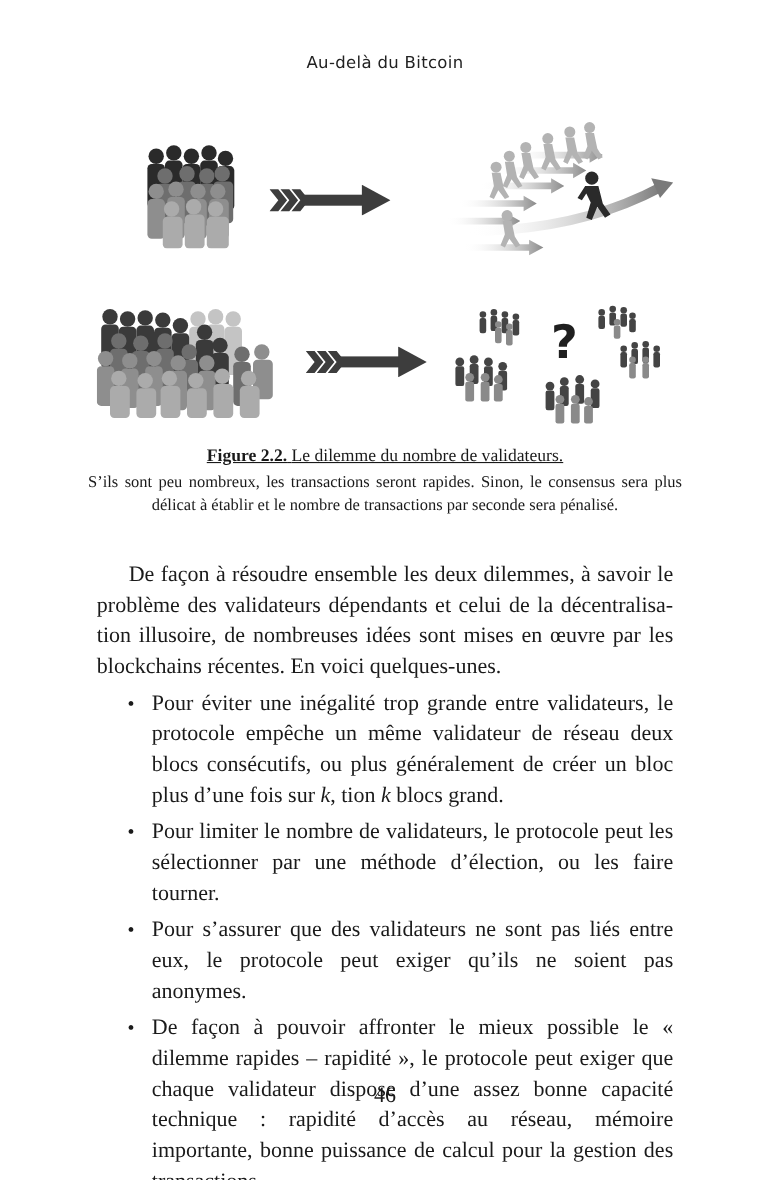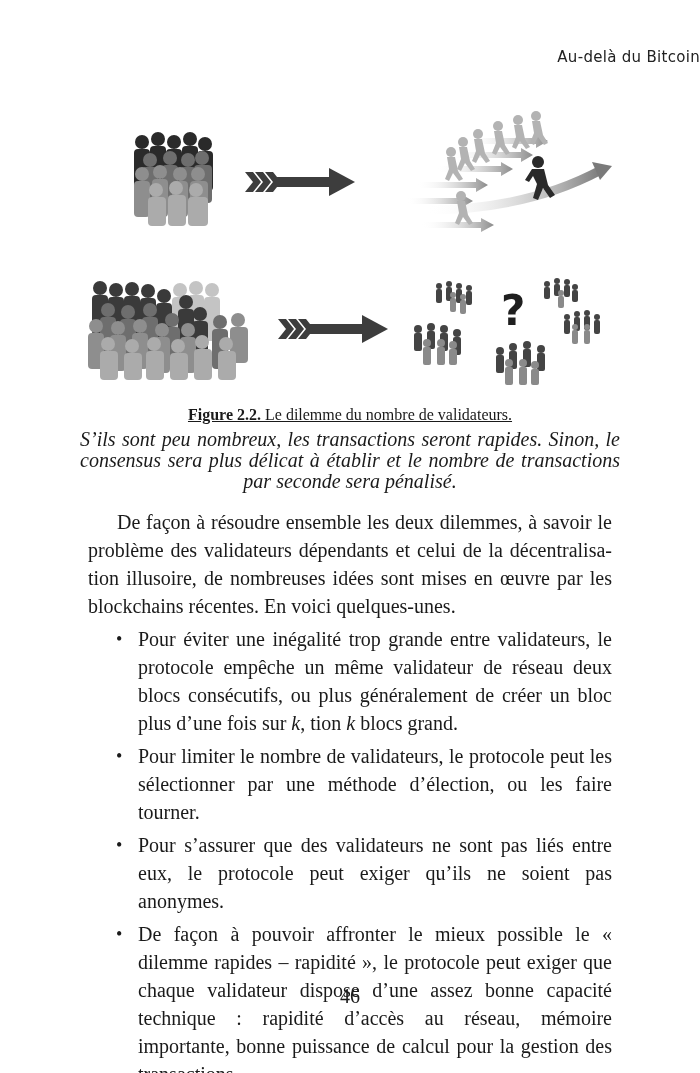--- a/index.html
+++ b/index.html
@@ -13,21 +13,21 @@
       position: relative;
       overflow: hidden;
       font-family: "Liberation Serif", "DejaVu Serif", serif;
       color: #1a1a1a;
     }
     .running-head {
       position: absolute;
       top: 48px;
       left: 0;
       width: 700px;
-      text-align: right;
+      text-align: center;
       font-family: "DejaVu Sans", "Liberation Sans", sans-serif;
       font-size: 15px;
       letter-spacing: 0.3px;
       color: #222;
     }
     .figure {
       position: absolute;
       left: 88px;
       top: 110px;
       width: 524px;
@@ -52,23 +52,22 @@
       margin-bottom: 3px;
       text-decoration: underline;
     }
     .caption .cap-label {
       font-weight: bold;
     }
     .caption .cap-body {
       display: block;
       text-align: justify;
       text-align-last: center;
-      font-size: 20px;
+      font-size: 15px;
       line-height: 21px;
-      font-style: italic;
     }
     .body-text {
       position: absolute;
       top: 508px;
       left: 88px;
       width: 524px;
       font-size: 20px;
       line-height: 28px;
       text-align: justify;
       hyphens: manual;

